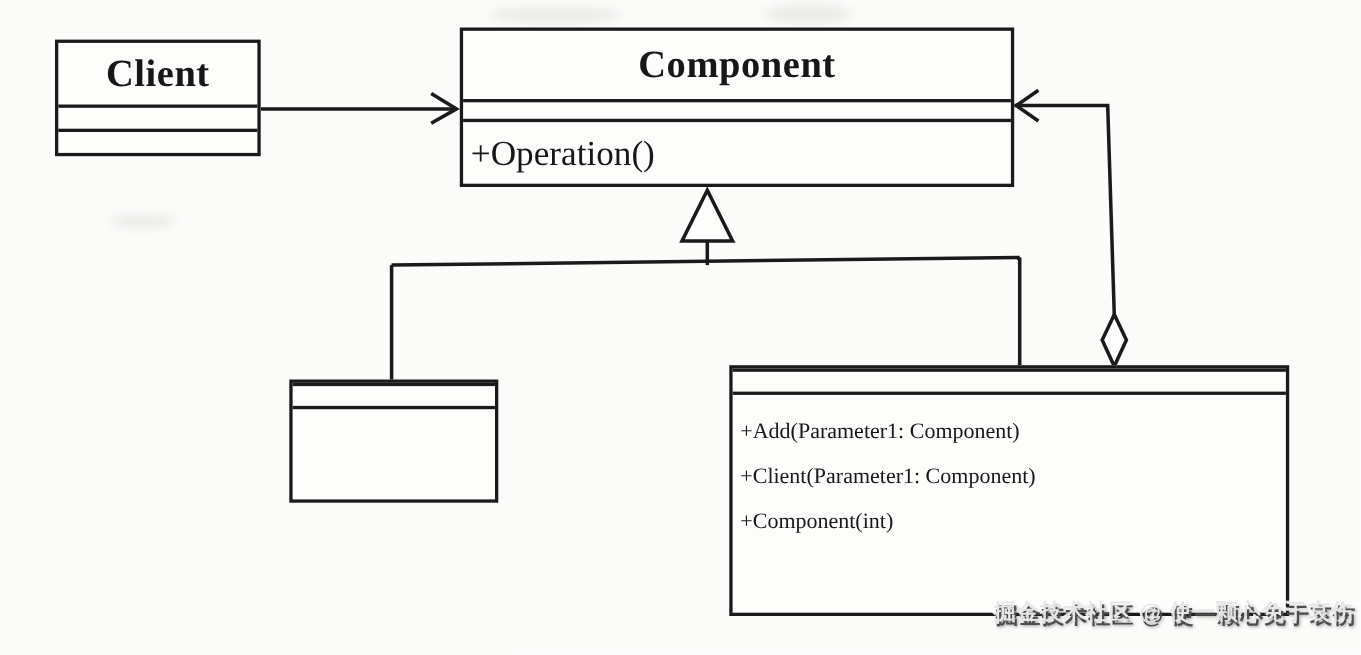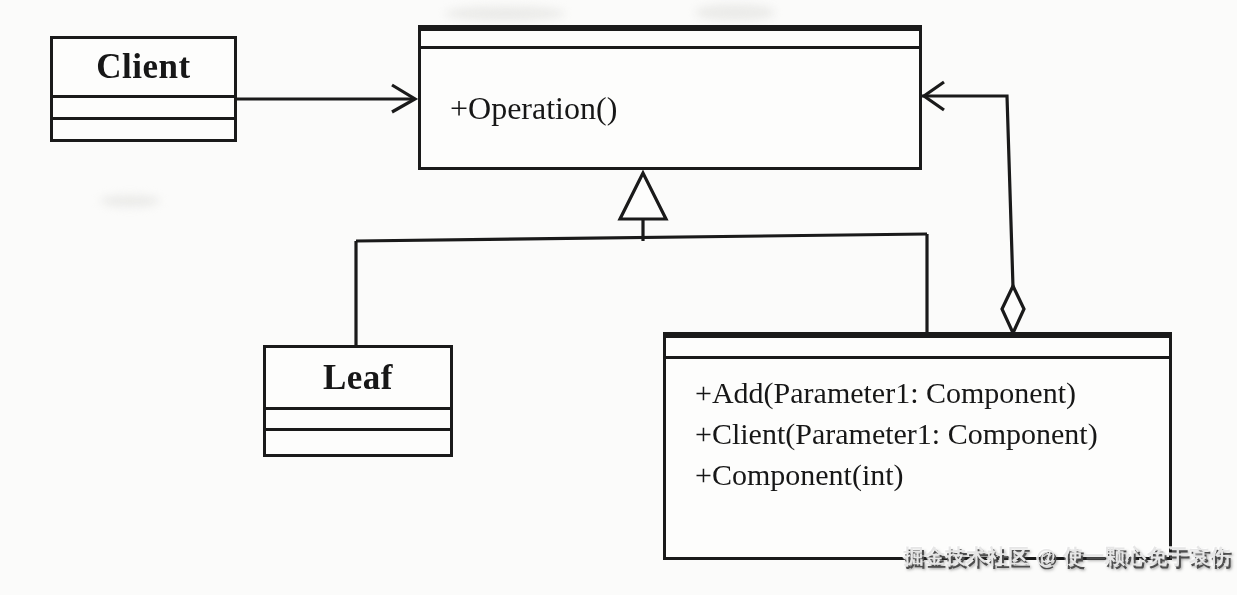--- a/index.html
+++ b/index.html
@@ -46,25 +46,25 @@
     letter-spacing: 0.5px;
   }
   .uml-sec {
     box-sizing: border-box;
     border-top: 3px solid #1a1a1a;
   }
   .uml-ops {
     display: flex;
     flex-direction: column;
     justify-content: center;
-    padding-left: 29px;
+    padding-left: 7px;
     font-family: Liberation Serif, serif;
   }
   .uml-method {
-    font-size: 30px;
+    font-size: 20px;
     line-height: 41px;
     white-space: nowrap;
   }
 
   #client-box    { left: 50px;  top: 36px;  width: 187px; height: 106px; }
   #client-box    .uml-title { height: 56px; border-radius: 19px; }
   #client-box    .uml-attrs { height: 22px; }
   #client-box    .uml-ops   { flex: 1; }
 
   #component-box { left: 418px; top: 25px;  width: 504px; height: 145px; }
@@ -141,28 +141,28 @@
     </g>
   </svg>
 
   <div class="uml-box" id="client-box">
     <div class="uml-title">Client</div>
     <div class="uml-sec uml-attrs"></div>
     <div class="uml-sec uml-ops"></div>
   </div>
 
   <div class="uml-box" id="component-box">
+    <div class="uml-title">Component</div>
     <div class="uml-sec uml-attrs"></div>
     <div class="uml-sec uml-ops">
       <div class="uml-method">+Operation()</div>
     </div>
   </div>
 
   <div class="uml-box" id="leaf-box">
-    <div class="uml-title">Leaf</div>
     <div class="uml-sec uml-attrs"></div>
     <div class="uml-sec uml-ops"></div>
   </div>
 
   <div class="uml-box" id="composite-box">
     <div class="uml-sec uml-attrs"></div>
     <div class="uml-sec uml-ops">
       <div class="uml-method">+Add(Parameter1: Component)</div>
       <div class="uml-method">+Client(Parameter1: Component)</div>
       <div class="uml-method">+Component(int)</div>

